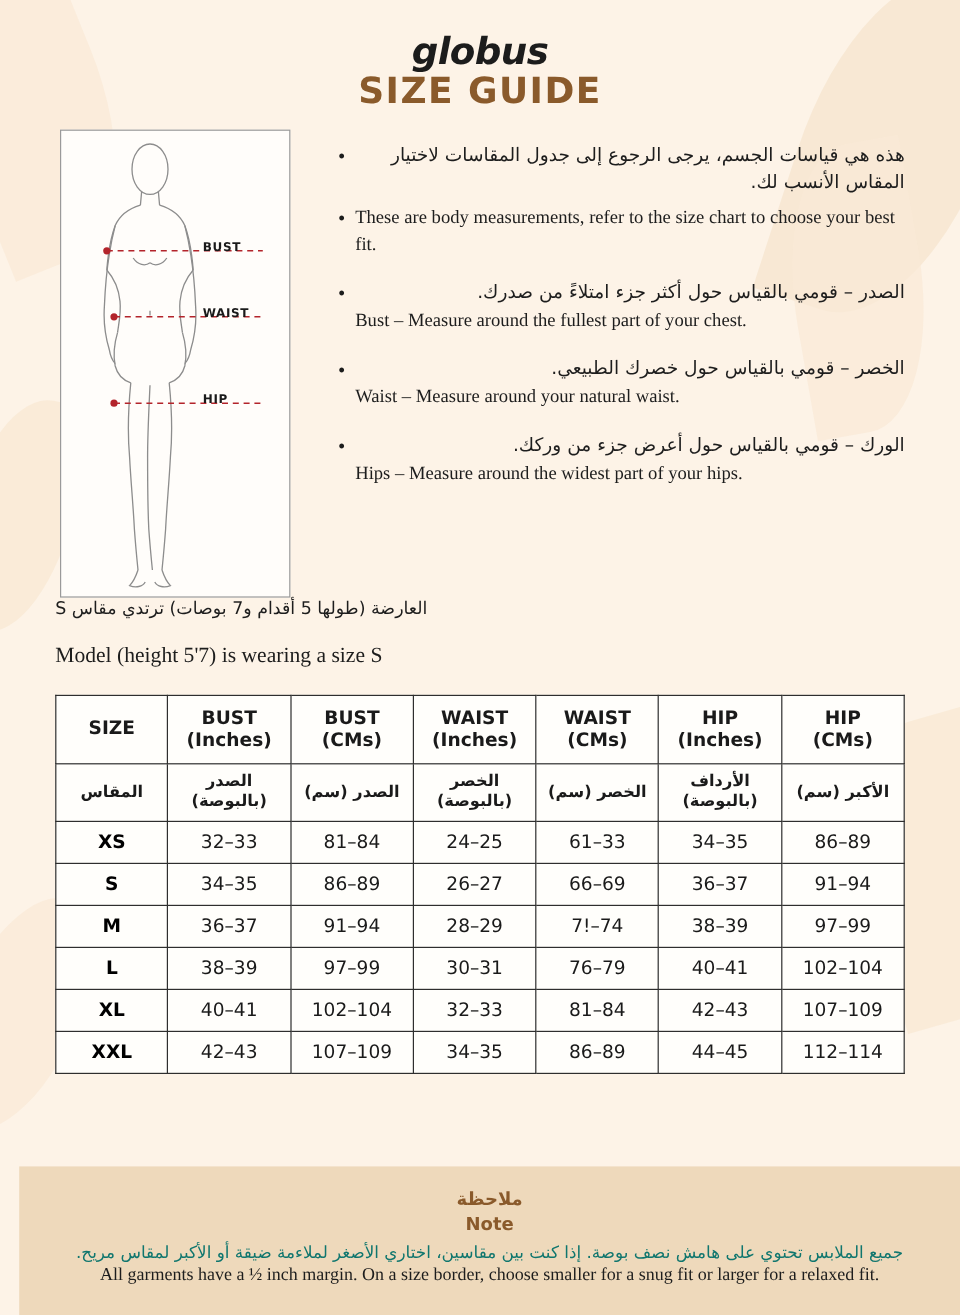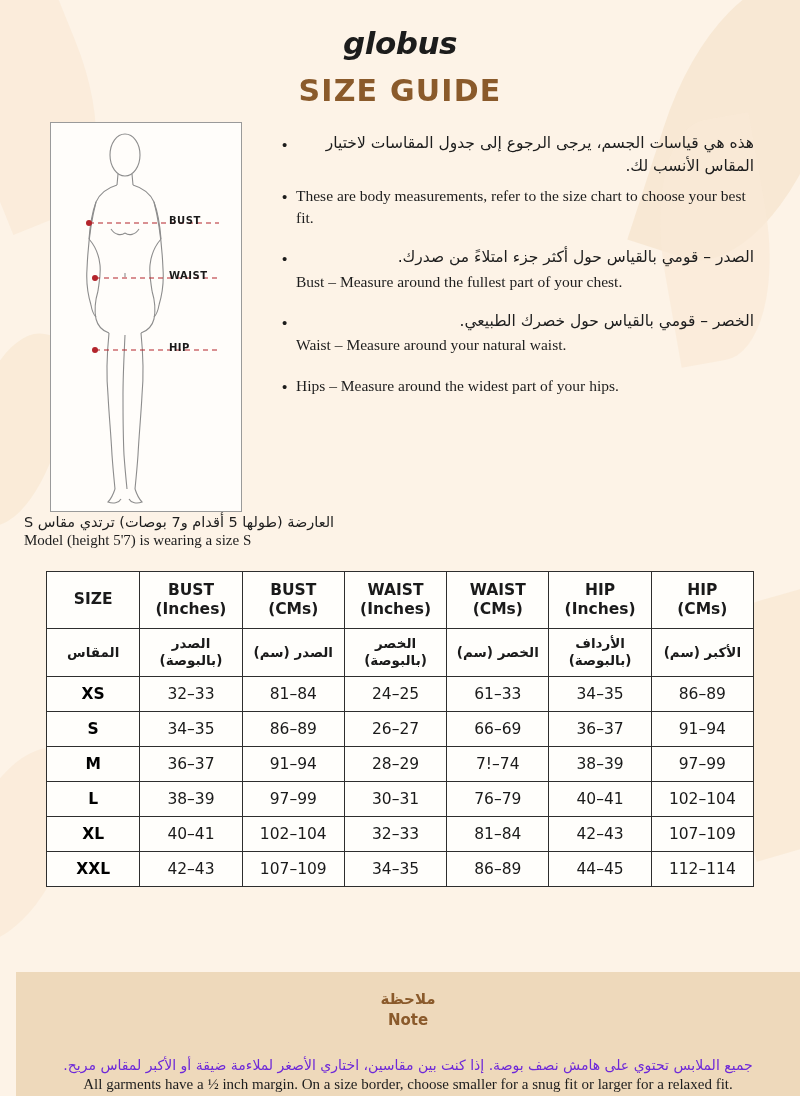--- a/index.html
+++ b/index.html
@@ -35,21 +35,20 @@
   .brand {
     font-family: "DejaVu Sans", sans-serif;
     font-size: 31px;
     font-weight: bold;
     letter-spacing: -0.5px;
     color: #1c1c1c;
     line-height: 1;
     font-style: italic;
   }
   .guide-title {
-    margin-top: 14px;
     font-size: 30px;
     font-weight: bold;
     letter-spacing: 1.2px;
     color: #8a5a2b;
     font-family: "DejaVu Sans", sans-serif;
     text-align: center;
   }
 
   
   .top-section {
@@ -94,33 +93,33 @@
   .en {
     font-family: "Liberation Serif", serif;
     font-size: 15.5px;
     color: #1d1d1d;
     line-height: 1.45;
     margin-top: 1px;
   }
   .bullet-group.first .ar { margin-bottom: 2px; }
 
   
-  .model-note { padding: 2px 46px 0 24px; }
+  .model-note { padding: 2px 46px 0 46px; }
   .model-note .ar-line {
     direction: rtl;
     text-align: left;
     font-family: "DejaVu Sans", sans-serif;
     font-size: 14.5px;
     color: #1d1d1d;
   }
   .model-note .en-line {
     font-family: "Liberation Serif", serif;
-    font-size: 15px;
+    font-size: 18px;
     color: #1d1d1d;
-    margin-top: 2px;
+    margin-top: 20px;
   }
 
   
   .table-wrap { padding: 22px 46px 0 46px; }
   table.size-table {
     width: 100%;
     border-collapse: collapse;
     background: #fffefb;
   }
   table.size-table td, table.size-table th {
@@ -180,22 +179,22 @@
     font-family: "DejaVu Sans", sans-serif;
     font-size: 15px;
     color: #8a5a2b;
     font-weight: bold;
     margin-top: 3px;
   }
   .foot-ar {
     direction: rtl;
     font-family: "DejaVu Sans", sans-serif;
     font-size: 14px;
-    color: #6d28d9;
-    margin-top: 28px;
+    color: #0f766e;
+    margin-top: 7px;
   }
   .foot-en {
     font-family: "Liberation Serif", serif;
     font-size: 15px;
     color: #1d1d1d;
     margin-top: 3px;
   }
 </style>
 </head>
 <body>
@@ -294,20 +293,21 @@
         <div class="bullet-dot">•</div>
         <div class="bullet-texts">
           <div class="ar">الخصر – قومي بالقياس حول خصرك الطبيعي.</div>
           <div class="en">Waist – Measure around your natural waist.</div>
         </div>
       </div>
 
       <div class="bullet-group">
         <div class="bullet-dot">•</div>
         <div class="bullet-texts">
+          <div class="ar">الورك – قومي بالقياس حول أعرض جزء من وركك.</div>
           <div class="en">Hips – Measure around the widest part of your hips.</div>
         </div>
       </div>
 
     </div>
   </div>
 
   <div class="model-note">
     <div class="ar-line">العارضة (طولها 5 أقدام و7 بوصات) ترتدي مقاس S</div>
     <div class="en-line">Model (height 5'7) is wearing a size S</div>

